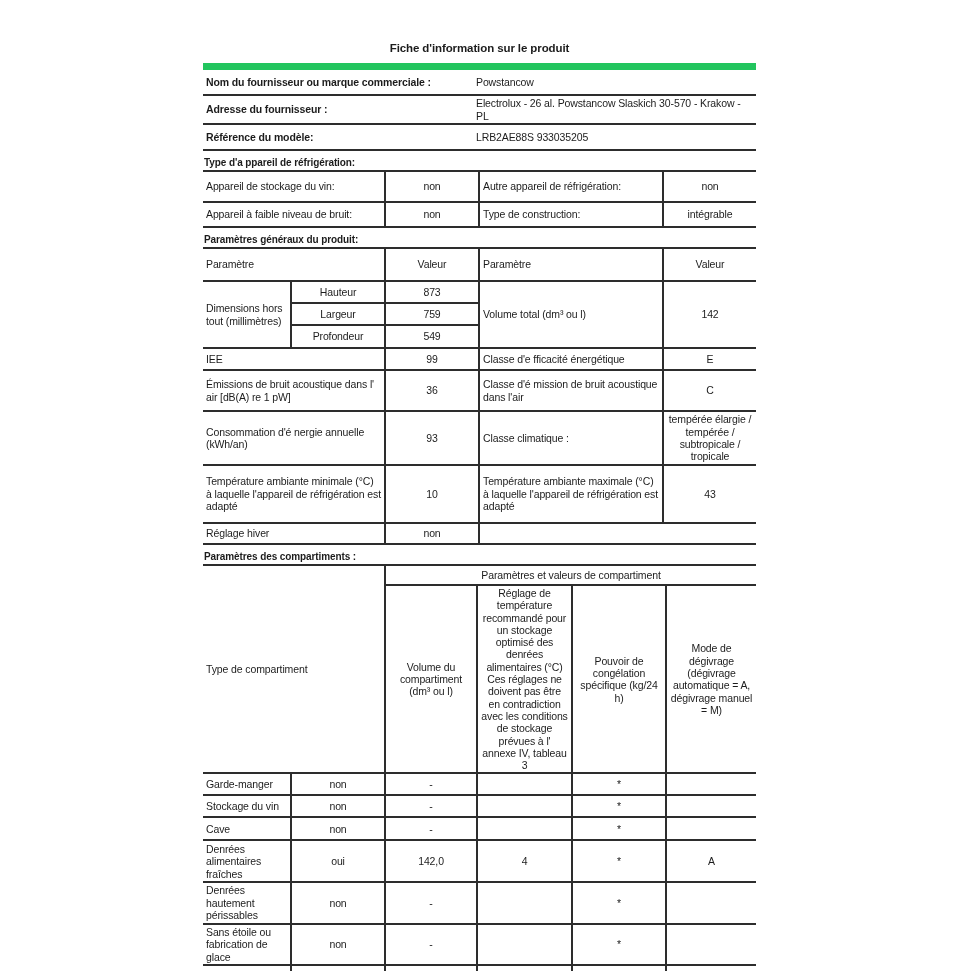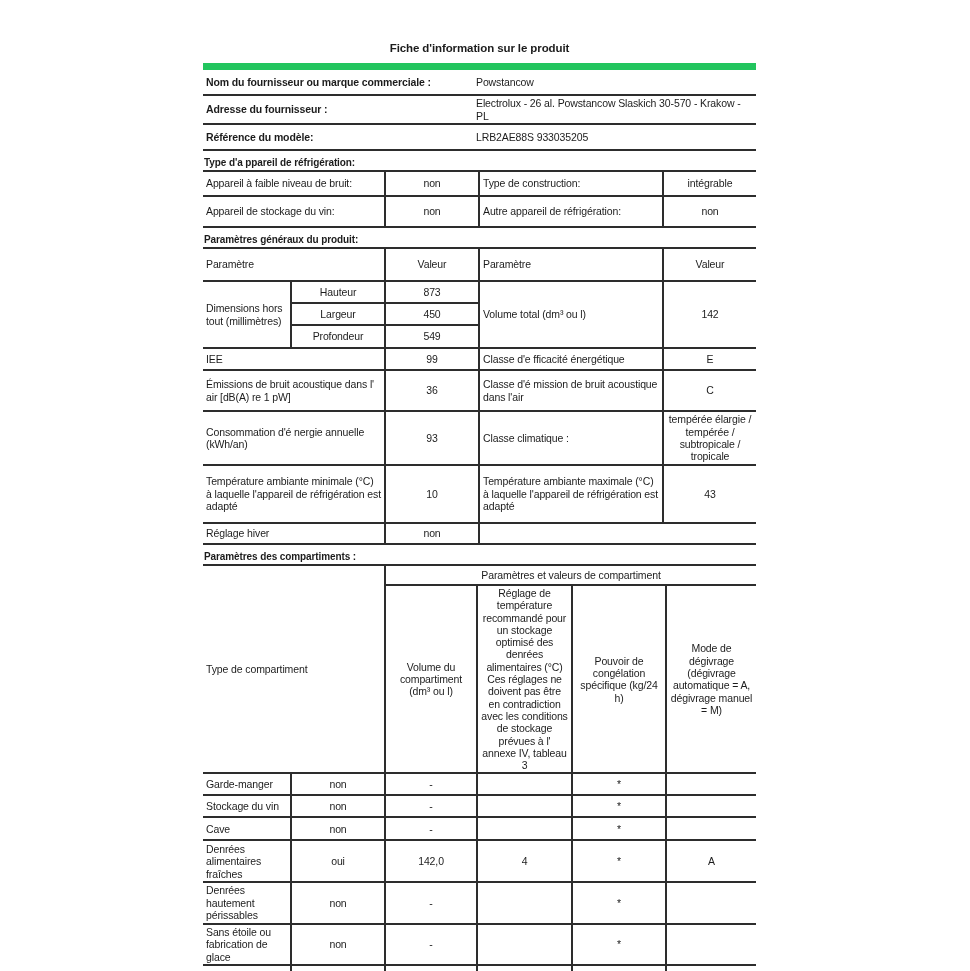--- a/index.html
+++ b/index.html
@@ -57,31 +57,31 @@
 
   <div class="sec-heading">Type d'a ppareil de réfrigération:</div>
   <table class="t-std">
     <colgroup>
         <col style="width:182px">
         <col style="width:94px">
         <col style="width:184px">
         <col style="width:93px">
       </colgroup>
     <tbody>
-        <tr style="height:25px">
+        <tr style="height:31px">
+      <td>Appareil de stockage du vin:</td>
+      <td class="c vl">non</td>
+      <td class="vl">Autre appareil de réfrigération:</td>
+      <td class="c vl">non</td>
+    </tr>
+    <tr style="height:25px">
       <td>Appareil à faible niveau de bruit:</td>
       <td class="c vl">non</td>
       <td class="vl">Type de construction:</td>
       <td class="c vl">intégrable</td>
-    </tr>
-    <tr style="height:31px">
-      <td>Appareil de stockage du vin:</td>
-      <td class="c vl">non</td>
-      <td class="vl">Autre appareil de réfrigération:</td>
-      <td class="c vl">non</td>
     </tr>
   </tbody>
     </table>
 
   <div class="sec-heading">Paramètres généraux du produit:</div>
   <table class="t-std">
     <colgroup>
         <col style="width:88px">
         <col style="width:94px">
         <col style="width:94px">
@@ -97,21 +97,21 @@
     </tr>
     <tr style="height:22px">
       <td rowspan="3">Dimensions hors tout (millimètres)</td>
       <td class="c vl">Hauteur</td>
       <td class="c vl">873</td>
       <td rowspan="3" class="vl">Volume total (dm³ ou l)</td>
       <td rowspan="3" class="c vl">142</td>
     </tr>
     <tr style="height:22px">
       <td class="c vl">Largeur</td>
-      <td class="c vl">450</td>
+      <td class="c vl">759</td>
     </tr>
     <tr style="height:23px">
       <td class="c vl">Profondeur</td>
       <td class="c vl">549</td>
     </tr>
     <tr style="height:22px">
       <td colspan="2">IEE</td>
       <td class="c vl">99</td>
       <td class="vl">Classe d'e fficacité énergétique</td>
       <td class="c vl">E</td>

